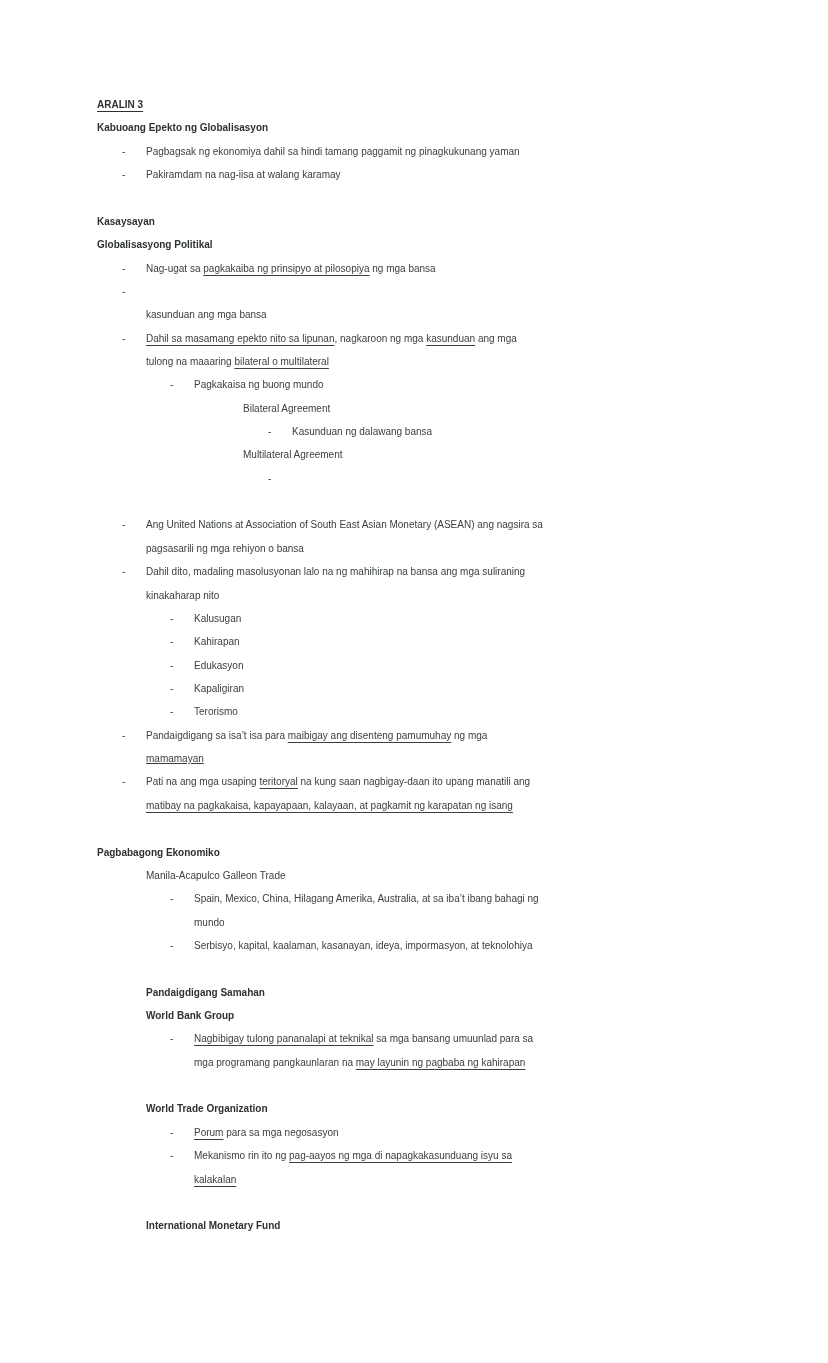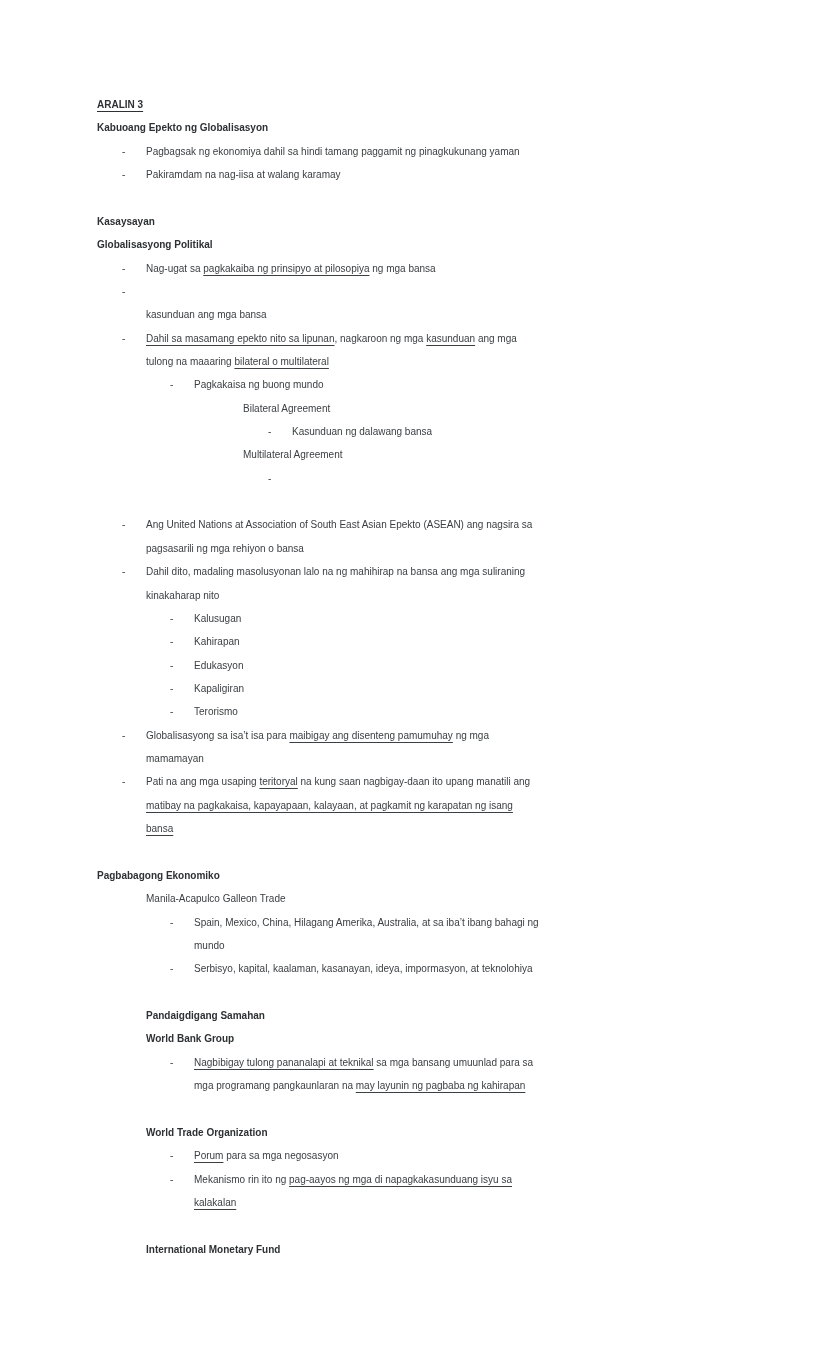--- a/index.html
+++ b/index.html
@@ -38,34 +38,33 @@
     <div class="line bullet-row" style="margin-left: 25px;"><span class="dash">-</span></div>
     <div class="line" style="margin-left: 49px;"><span><span>kasunduan ang mga bansa</span></span></div>
     <div class="line bullet-row" style="margin-left: 25px;"><span class="dash">-</span><span><span class="u">Dahil sa masamang epekto nito sa lipunan</span><span>, nagkaroon ng mga </span><span class="u">kasunduan</span><span> ang mga</span></span></div>
     <div class="line" style="margin-left: 49px;"><span><span>tulong na maaaring </span><span class="u">bilateral o multilateral</span></span></div>
     <div class="line bullet-row" style="margin-left: 73px;"><span class="dash">-</span><span><span>Pagkakaisa ng buong mundo</span></span></div>
     <div class="line" style="margin-left: 146px;"><span><span>Bilateral Agreement</span></span></div>
     <div class="line bullet-row" style="margin-left: 171px;"><span class="dash">-</span><span><span>Kasunduan ng dalawang bansa</span></span></div>
     <div class="line" style="margin-left: 146px;"><span><span>Multilateral Agreement</span></span></div>
     <div class="line bullet-row" style="margin-left: 171px;"><span class="dash">-</span></div>
     <div class="spacer"></div>
-    <div class="line bullet-row" style="margin-left: 25px;"><span class="dash">-</span><span><span>Ang United Nations at Association of South East Asian Epekto (ASEAN) ang nagsira sa</span></span></div>
+    <div class="line bullet-row" style="margin-left: 25px;"><span class="dash">-</span><span><span>Ang United Nations at Association of South East Asian Monetary (ASEAN) ang nagsira sa</span></span></div>
     <div class="line" style="margin-left: 49px;"><span><span>pagsasarili ng mga rehiyon o bansa</span></span></div>
     <div class="line bullet-row" style="margin-left: 25px;"><span class="dash">-</span><span><span>Dahil dito, madaling masolusyonan lalo na ng mahihirap na bansa ang mga suliraning</span></span></div>
     <div class="line" style="margin-left: 49px;"><span><span>kinakaharap nito</span></span></div>
     <div class="line bullet-row" style="margin-left: 73px;"><span class="dash">-</span><span><span>Kalusugan</span></span></div>
     <div class="line bullet-row" style="margin-left: 73px;"><span class="dash">-</span><span><span>Kahirapan</span></span></div>
     <div class="line bullet-row" style="margin-left: 73px;"><span class="dash">-</span><span><span>Edukasyon</span></span></div>
     <div class="line bullet-row" style="margin-left: 73px;"><span class="dash">-</span><span><span>Kapaligiran</span></span></div>
     <div class="line bullet-row" style="margin-left: 73px;"><span class="dash">-</span><span><span>Terorismo</span></span></div>
-    <div class="line bullet-row" style="margin-left: 25px;"><span class="dash">-</span><span><span>Globalisasyong sa isa’t isa para </span><span class="u">maibigay ang disenteng pamumuhay</span><span> ng mga</span></span></div>
-    <div class="line" style="margin-left: 49px;"><span><span>mamamayan</span></span></div>
+    <div class="line bullet-row" style="margin-left: 25px;"><span class="dash">-</span><span><span>Pandaigdigang sa isa’t isa para </span><span class="u">maibigay ang disenteng pamumuhay</span><span> ng mga</span></span></div>
+    <div class="line" style="margin-left: 49px; text-decoration: underline;"><span><span>mamamayan</span></span></div>
     <div class="line bullet-row" style="margin-left: 25px;"><span class="dash">-</span><span><span>Pati na ang mga usaping </span><span class="u">teritoryal</span><span> na kung saan nagbigay-daan ito upang manatili ang</span></span></div>
     <div class="line" style="margin-left: 49px;"><span><span class="u">matibay na pagkakaisa, kapayapaan, kalayaan, at pagkamit ng karapatan ng isang</span></span></div>
-    <div class="line" style="margin-left: 49px;"><span><span class="u">bansa</span></span></div>
     <div class="spacer"></div>
     <div class="line bold" style="margin-left: 0px;"><span><span>Pagbabagong Ekonomiko</span></span></div>
     <div class="line" style="margin-left: 49px;"><span><span>Manila-Acapulco Galleon Trade</span></span></div>
     <div class="line bullet-row" style="margin-left: 73px;"><span class="dash">-</span><span><span>Spain, Mexico, China, Hilagang Amerika, Australia, at sa iba’t ibang bahagi ng</span></span></div>
     <div class="line" style="margin-left: 97px;"><span><span>mundo</span></span></div>
     <div class="line bullet-row" style="margin-left: 73px;"><span class="dash">-</span><span><span>Serbisyo, kapital, kaalaman, kasanayan, ideya, impormasyon, at teknolohiya</span></span></div>
     <div class="spacer"></div>
     <div class="line bold" style="margin-left: 49px;"><span><span>Pandaigdigang Samahan</span></span></div>
     <div class="line bold" style="margin-left: 49px;"><span><span>World Bank Group</span></span></div>
     <div class="line bullet-row" style="margin-left: 73px;"><span class="dash">-</span><span><span class="u">Nagbibigay tulong pananalapi at teknikal</span><span> sa mga bansang umuunlad para sa</span></span></div>

